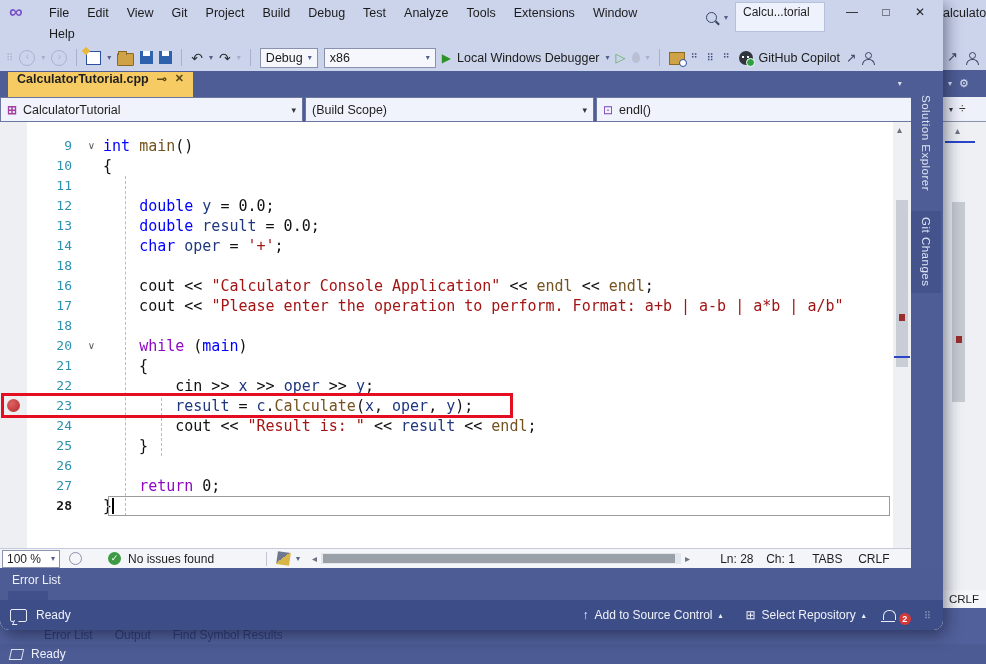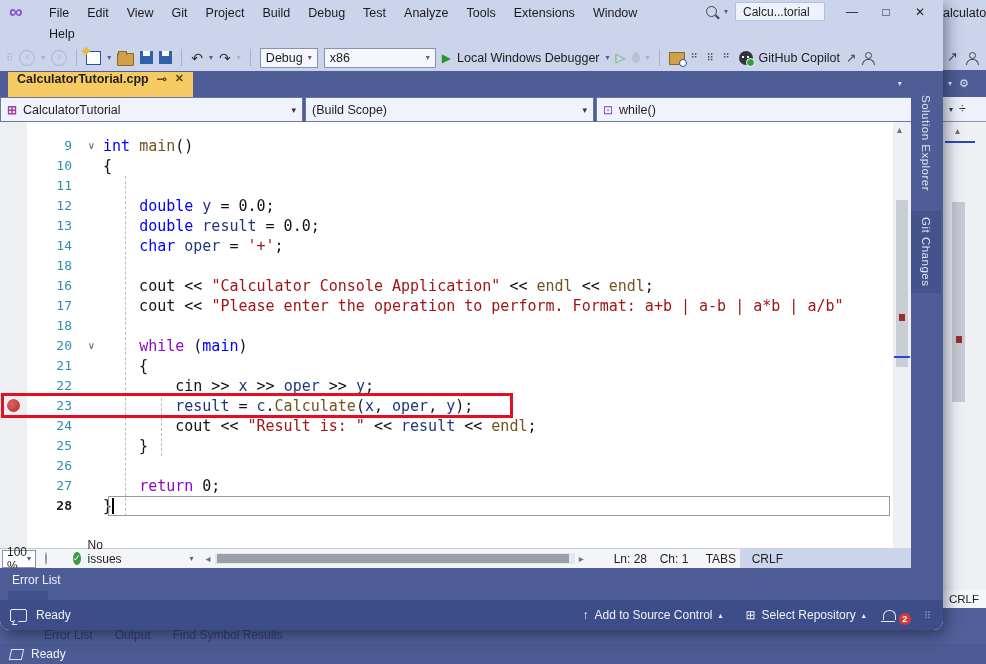--- a/index.html
+++ b/index.html
@@ -31,21 +31,21 @@
   
   #fg-window{position:absolute;left:0;top:0;width:943px;height:630px;background:#ccd4ec;
     border-radius:0 0 9px 9px;box-shadow:3px 5px 16px rgba(10,15,40,.5);overflow:hidden;}
   
   .menubar1{position:relative;height:24px;display:flex;align-items:center;padding-left:40px;}
   .vs-logo{position:absolute;left:9px;top:1px;color:#7a52c8;font-size:19px;font-weight:bold;}
   .menu-item{padding:0 9px;font-size:12.5px;color:#1b1b1b;}
   .title-search{position:absolute;right:118px;top:2px;display:flex;align-items:center;gap:7px;}
   .search-glass{width:9px;height:9px;border:1.6px solid #39445f;border-radius:50%;position:relative;}
   .search-glass::after{content:"";position:absolute;left:8px;top:9px;width:5px;height:1.6px;background:#39445f;transform:rotate(45deg);}
-  .searchbox{width:90px;height:19px;background:#eef2fc;border:1px solid #b7c0dd;font-size:12px;color:#1e1e1e;
+  .searchbox{width:90px;height:30px;background:#eef2fc;border:1px solid #b7c0dd;font-size:12px;color:#1e1e1e;
     line-height:19px;padding-left:7px;box-sizing:border-box;}
   .win-controls{position:absolute;right:6px;top:1px;display:flex;}
   .win-btn{width:34px;height:22px;text-align:center;line-height:22px;font-size:12px;color:#222;}
   .menubar2{height:20px;display:flex;align-items:center;padding-left:40px;}
   
   .toolbar{height:27px;display:flex;align-items:center;gap:6px;padding-left:6px;font-size:12.5px;color:#1b1b1b;position:relative;}
   .tb-sep{width:1px;height:17px;background:#a7b1cf;margin:0 3px;}
   .tb-grip{color:#aab3cf;font-size:10px;}
   .tb-dim{color:#9aa3bd;}
   .tb-caret{font-size:8px;color:#55608a;}
@@ -112,21 +112,21 @@
   .v-scroll{position:absolute;left:893px;top:122px;width:18px;height:426px;background:#eef0f4;}
   .v-scroll .up{position:absolute;left:4px;top:2px;color:#6b7280;font-size:10px;}
   .v-thumb{position:absolute;left:3px;top:78px;width:12px;height:167px;background:#c9cdd6;}
   .v-redmark{position:absolute;left:6px;top:192px;width:6px;height:7px;background:#992e2c;}
   .v-blueline{position:absolute;left:1px;top:234px;width:16px;height:2px;background:#2946c8;}
   
   .side-strip{position:absolute;left:911px;top:71px;width:32px;height:497px;background:#4e5d95;}
   .vtab{writing-mode:vertical-rl;color:#dde2f2;font-size:11.5px;letter-spacing:.5px;padding:6px 9px;}
   .vtab.sel{background:#44538c;}
   
-  .ed-status{position:absolute;left:0;top:548px;width:740px;height:20px;background:#f3f5f8;
+  .ed-status{position:absolute;left:0;top:548px;width:911px;height:20px;background:#f3f5f8;
     border-top:1px solid #c5cada;display:flex;align-items:center;font-size:12px;color:#1e1e1e;box-sizing:border-box;}
   .zoom-combo{width:58px;height:18px;margin-left:2px;background:#fff;border:1px solid #8a93ad;display:flex;
     align-items:center;justify-content:space-between;padding:0 4px;box-sizing:border-box;font-size:12px;}
   .health-icon{width:11px;height:11px;border-radius:50%;border:1.5px solid #8d8fae;margin-left:9px;}
   .ok-circle{width:13px;height:13px;border-radius:50%;background:#3c9944;color:#fff;font-size:9px;
     line-height:13px;text-align:center;margin-left:26px;}
   .issues-label{margin-left:7px;}
   .ed-sep{width:1px;height:14px;background:#c0c6d4;margin:0 10px 0 52px;}
   .broom{width:13px;height:13px;background:linear-gradient(135deg,#6d7890 45%,#d9b545 45%);transform:rotate(8deg);}
   .h-arrow{color:#6b7280;font-size:10px;margin:0 4px;}
@@ -271,21 +271,21 @@
       <span class="cpp-icon">⊞</span>
       <span>CalculatorTutorial</span>
       <span class="cr">▾</span>
     </div>
     <div class="nav-box" style="width:289px">
       <span>(Build Scope)</span>
       <span class="cr">▾</span>
     </div>
     <div class="nav-box" style="flex:1">
       <span class="cube-icon">⊡</span>
-      <span>while()</span>
+      <span>endl()</span>
       <span class="cr">▾</span>
     </div>
     <div class="split-box">÷</div>
   </div>
 
   <div class="editor">
     <div class="bp-strip"></div>
     <div class="indent-guide" style="left:125px;top:54px;height:340px"></div>
     <div class="indent-guide" style="left:161px;top:276px;height:58px"></div>
     <div class="code-lines">

